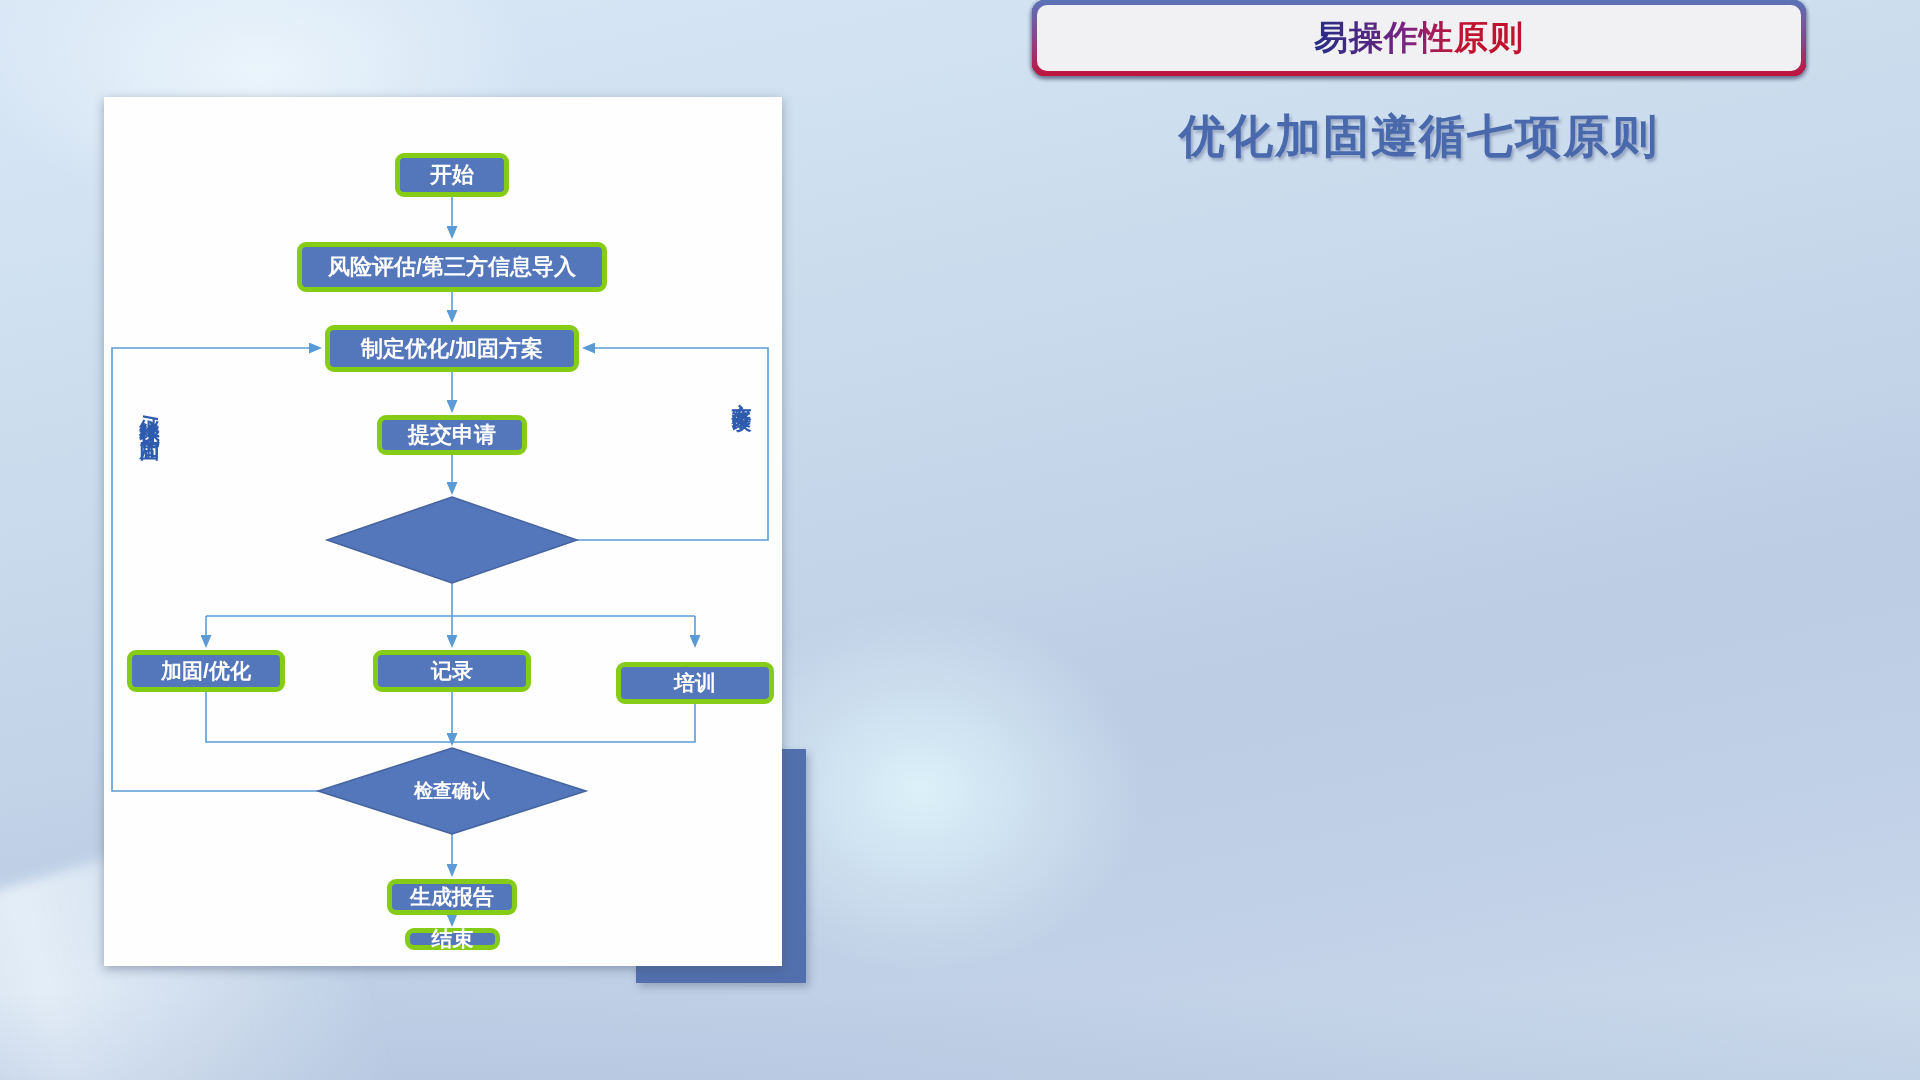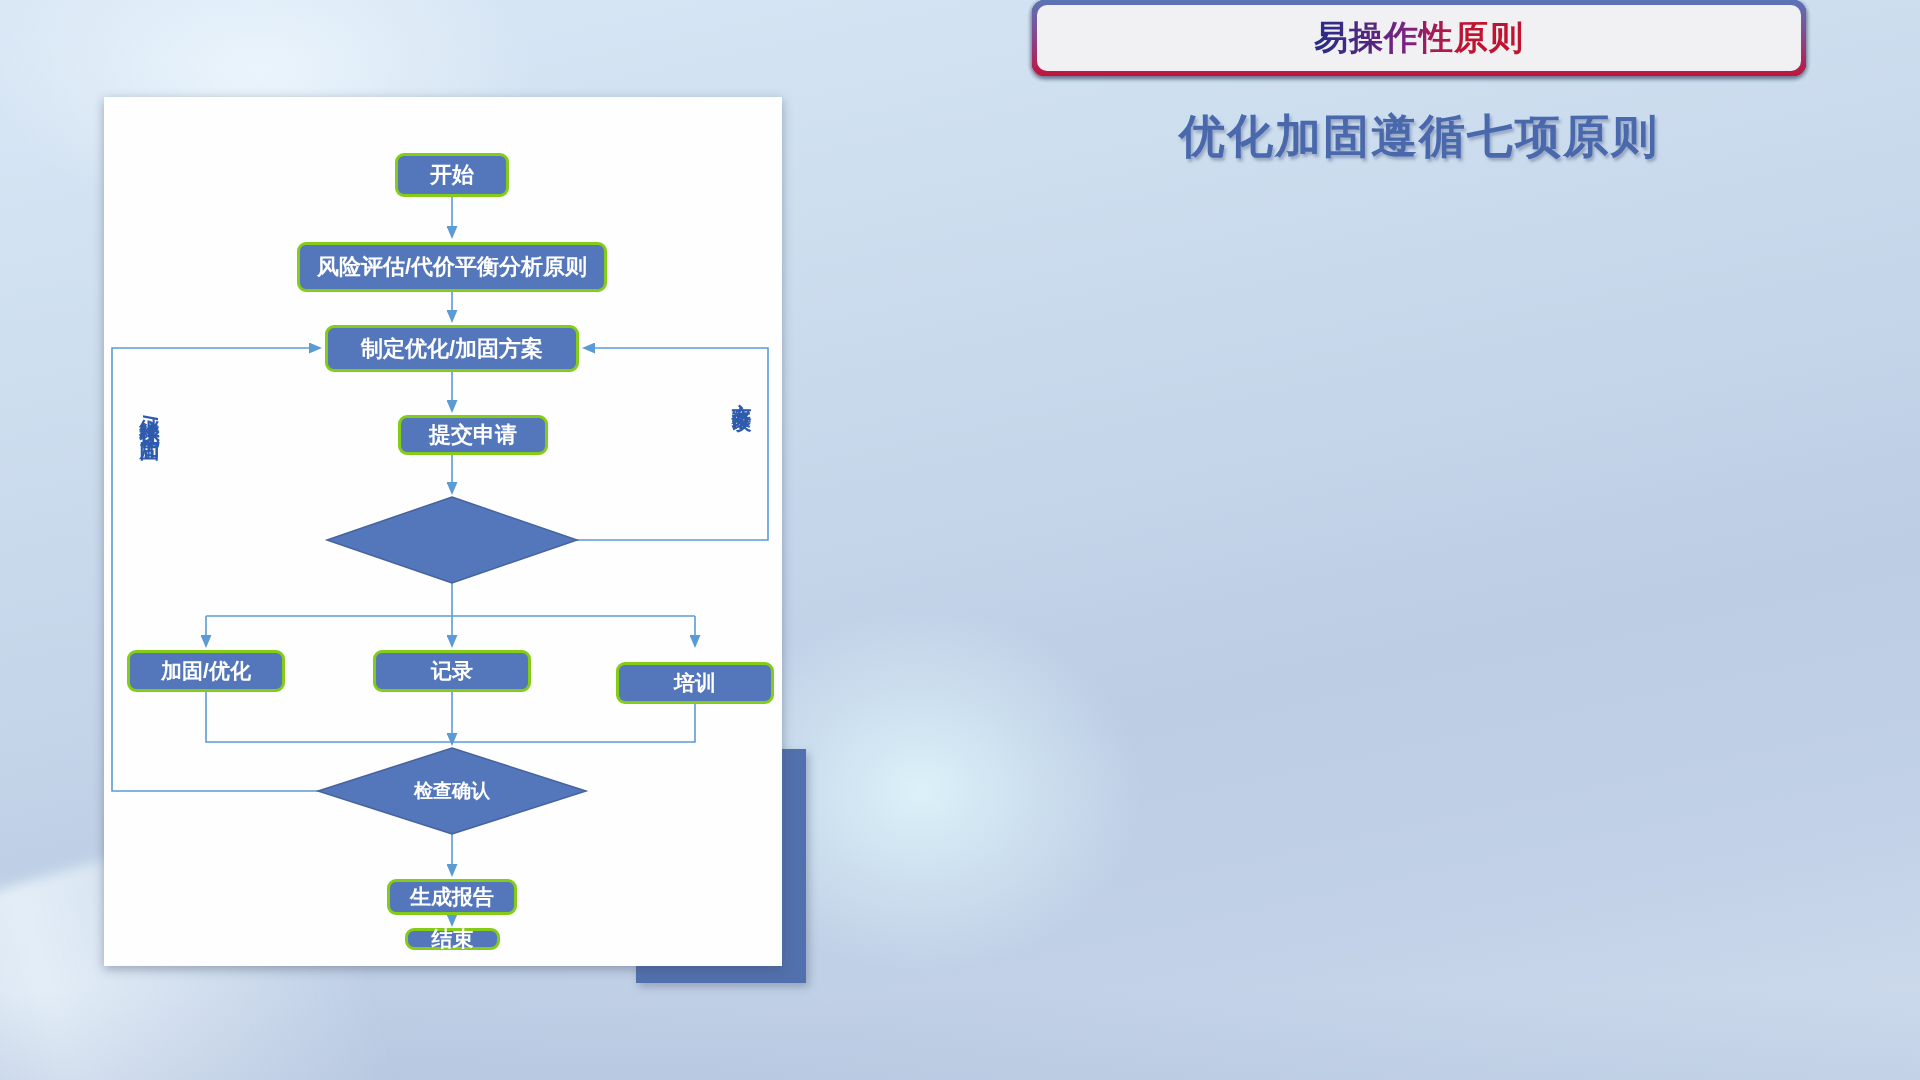--- a/index.html
+++ b/index.html
@@ -42,27 +42,27 @@
   
   .card {
     position: absolute; left: 104px; top: 97px; width: 678px; height: 869px;
     background: #fefefe;
     box-shadow: 0 3px 10px rgba(70, 82, 110, 0.45);
   }
   .card svg.connectors { position: absolute; left: 0; top: 0; width: 678px; height: 869px; }
 
   .fnode {
     position: absolute; display: flex; align-items: center; justify-content: center;
-    background: #5476bb; border: 3px solid #84cc16; border-radius: 9px;
+    background: #5476bb; border: 5px solid #84cc16; border-radius: 9px;
     color: #ffffff; font-weight: bold; text-align: center; line-height: 1.05;
   }
   .fnode-start   { left: 291px; top: 56px;  width: 114px; height: 44px; font-size: 22px; }
   .fnode-risk    { left: 193px; top: 145px; width: 310px; height: 50px; font-size: 22px; }
   .fnode-plan    { left: 221px; top: 228px; width: 254px; height: 47px; font-size: 22px; }
-  .fnode-submit  { left: 273px; top: 318px; width: 150px; height: 40px; font-size: 22px; margin-left: 21px; }
+  .fnode-submit  { left: 273px; top: 318px; width: 150px; height: 40px; font-size: 22px; }
   .fnode-reinforce { left: 23px;  top: 553px; width: 158px; height: 42px; font-size: 21px; }
   .fnode-record    { left: 269px; top: 553px; width: 158px; height: 42px; font-size: 21px; }
   .fnode-training  { left: 512px; top: 553px; width: 158px; height: 42px; font-size: 21px; margin-top: 12px; }
   .fnode-report  { left: 283px; top: 782px; width: 130px; height: 36px; font-size: 21px; }
   .fnode-end     { left: 301px; top: 831px; width: 95px;  height: 22px; font-size: 21px; }
 
   .dlabel {
     position: absolute; display: flex; align-items: center; justify-content: center;
     color: #ffffff; font-weight: bold; text-align: center; background: transparent; border: none;
   }
@@ -153,21 +153,21 @@
       <g fill="#5476bb" stroke="#45639f" stroke-width="1.5">
         <polygon points="348,400 473,443 348,486 223,443"></polygon>
         <polygon points="348,651 482,694 348,737 214,694"></polygon>
       </g>
     </svg>
 
     <div class="fnode fnode-start">
       <span>开始</span>
     </div>
     <div class="fnode fnode-risk">
-      <span>风险评估/代价平衡分析原则</span>
+      <span>风险评估/第三方信息导入</span>
     </div>
     <div class="fnode fnode-plan">
       <span>制定优化/加固方案</span>
     </div>
     <div class="fnode fnode-submit">
       <span>提交申请</span>
     </div>
 
 
     <div class="fnode fnode-reinforce">

